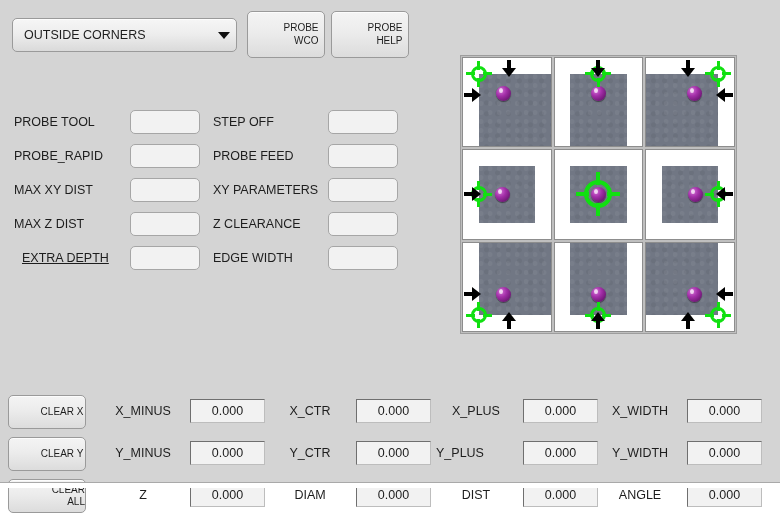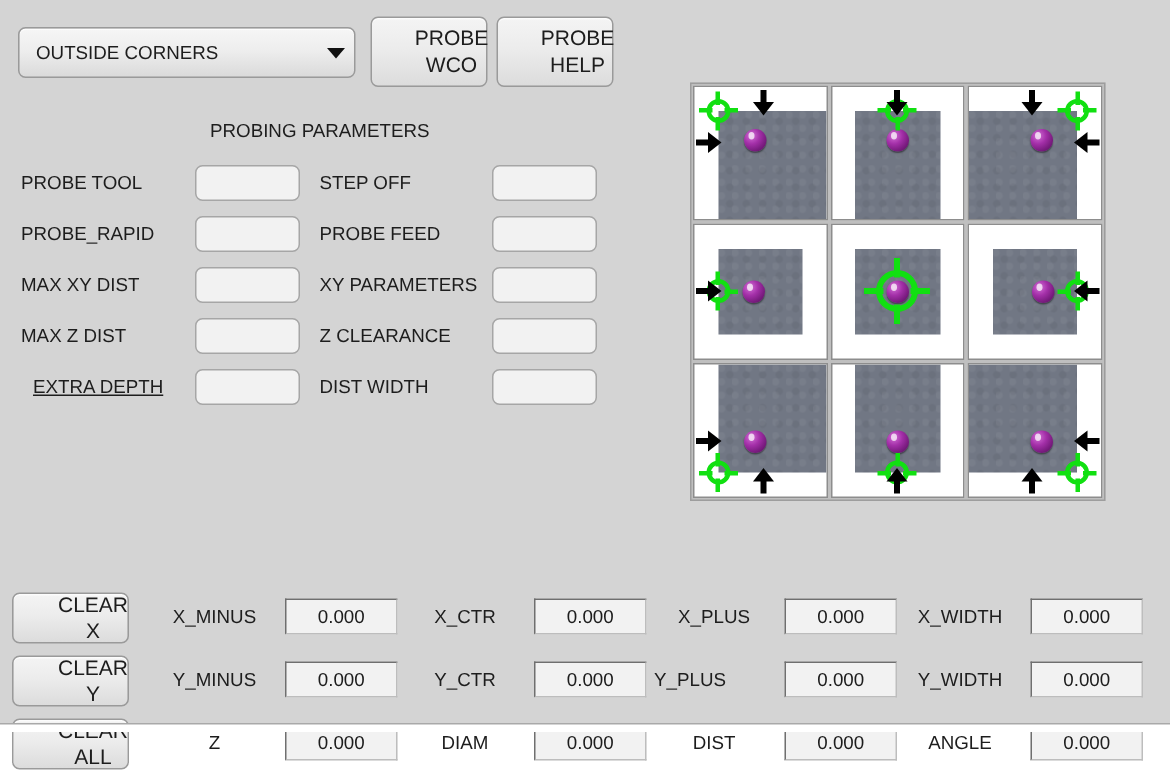--- a/index.html
+++ b/index.html
@@ -22,23 +22,23 @@
 
   
   .btn {
     position: absolute;
     box-sizing: border-box;
     background: linear-gradient(to bottom, #f4f4f4 0%, #ececec 45%, #dcdcdc 100%);
     border: 1px solid #9a9a9a;
     border-radius: 5px;
     color: #1d1d1d;
     font-family: "Liberation Sans", sans-serif;
-    font-size: 14px;
+    font-size: 10px;
     line-height: 1.22;
-    text-align: center;
+    text-align: right;
     display: flex;
     align-items: center;
     justify-content: center;
     white-space: pre-line;
     cursor: pointer;
     box-shadow: 0 1px 0 rgba(255,255,255,0.75) inset;
     padding-left: 30px;
   }
 
   .combo {
@@ -237,21 +237,20 @@
         <i></i>
       </span>
   </div>
 
   <div class="btn" style="left:247px; top:11px; width:78px; height:47px;">PROBE
 WCO</div>
 
   <div class="btn" style="left:331px; top:11px; width:78px; height:47px;">PROBE
 HELP</div>
 
-  <div class="lbl" style="left:140px; top:80px; width:136px; text-align:center; font-size:12.5px;">PROBING PARAMETERS</div>
 
   <div id="param-left">
       <div class="lbl" style="left: 14px; top: 115px;">PROBE TOOL</div>
       <div class="pfield" style="left: 130px; top: 110px; width: 70px; height: 24px;"></div>
       <div class="lbl" style="left: 14px; top: 149px;">PROBE_RAPID</div>
       <div class="pfield" style="left: 130px; top: 144px; width: 70px; height: 24px;"></div>
       <div class="lbl" style="left: 14px; top: 183px;">MAX XY DIST</div>
       <div class="pfield" style="left: 130px; top: 178px; width: 70px; height: 24px;"></div>
       <div class="lbl" style="left: 14px; top: 217px;">MAX Z DIST</div>
       <div class="pfield" style="left: 130px; top: 212px; width: 70px; height: 24px;"></div>
@@ -260,21 +259,21 @@
     </div>
   <div id="param-right">
       <div class="lbl" style="left: 213px; top: 115px;">STEP OFF</div>
       <div class="pfield" style="left: 328px; top: 110px; width: 70px; height: 24px;"></div>
       <div class="lbl" style="left: 213px; top: 149px;">PROBE FEED</div>
       <div class="pfield" style="left: 328px; top: 144px; width: 70px; height: 24px;"></div>
       <div class="lbl" style="left: 213px; top: 183px;">XY PARAMETERS</div>
       <div class="pfield" style="left: 328px; top: 178px; width: 70px; height: 24px;"></div>
       <div class="lbl" style="left: 213px; top: 217px;">Z CLEARANCE</div>
       <div class="pfield" style="left: 328px; top: 212px; width: 70px; height: 24px;"></div>
-      <div class="lbl" style="left: 213px; top: 251px;">DIST WIDTH</div>
+      <div class="lbl" style="left: 213px; top: 251px;">EDGE WIDTH</div>
       <div class="pfield" style="left: 328px; top: 246px; width: 70px; height: 24px;"></div>
     </div>
 
   <div id="probe-grid">
       <div class="cell">
         <div class="block" style="left: 18%; top: 18%; width: 82%; height: 82%;"></div>
         <div class="tip" style="left: calc(46% - 7px); top: calc(40% - 7px);"></div>
         <div class="cross" style="left: 18%; top: 18%;">
           <div class="ring"></div>
           <div class="tk n"></div>

